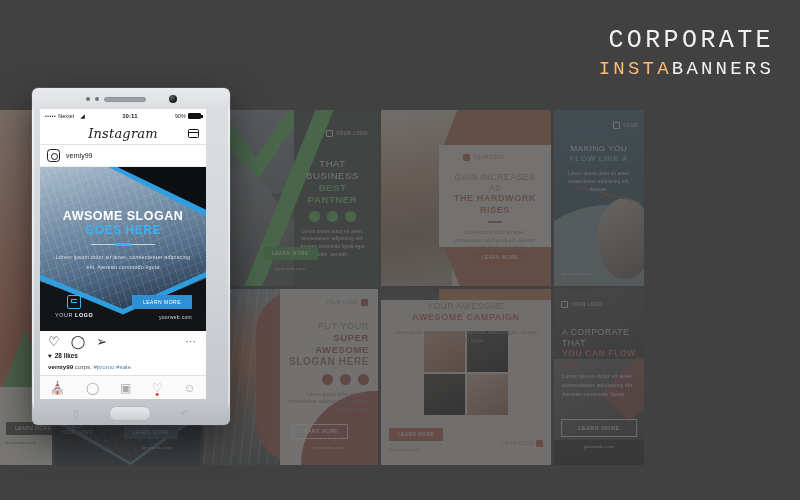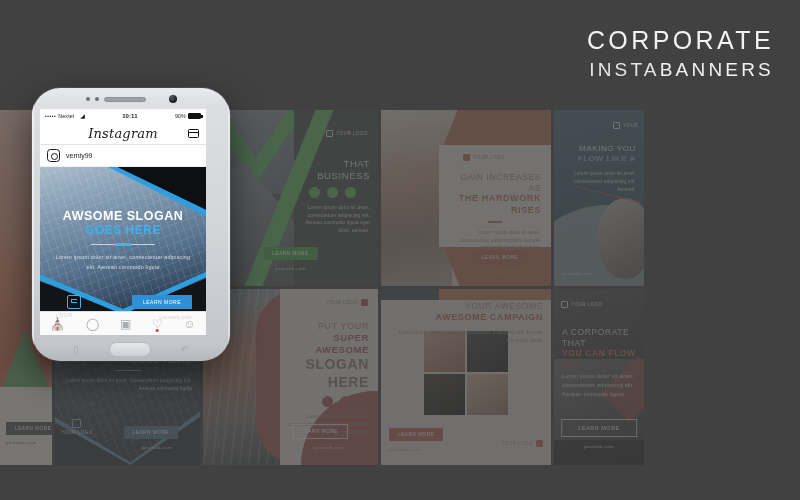--- a/index.html
+++ b/index.html
@@ -7,29 +7,29 @@
     width: 800px; height: 500px;
     font-family: "Liberation Sans", sans-serif;
     overflow: hidden;
   }
   #stage {
     position: relative; width: 800px; height: 500px;
     background: #414141;
   }
 
   
-  #brand { position: absolute; right: 26px; top: 28px; text-align: right; }
+  #brand { position: absolute; right: 26px; top: 28px; text-align: right; font-family: Liberation Mono, monospace; }
   #brand .line1 {
     color: #f2f2f2; font-size: 25px; letter-spacing: 3.4px;
     font-weight: 400; line-height: 1;
   }
   #brand .line2 {
     margin-top: 7px; font-size: 19px; letter-spacing: 3.2px; line-height: 1;
   }
-  #brand .insta { color: #e5e5e5; }
+  #brand .insta { color: #fdba74; }
   #brand .banners { color: #f2f2f2; text-align: center; }
 
   
   #wall {
     position: absolute; left: 0; top: 110px;
     width: 800px; height: 355px;
     display: flex; gap: 3px;
   }
   .col { display: flex; flex-direction: column; gap: 3px; }
   .card {
@@ -39,21 +39,21 @@
   
   .card::after {
     content: ""; position: absolute; inset: 0;
     background: rgba(68,68,68,.70); pointer-events: none; z-index: 9;
   }
   .card .inner {
     position: absolute; inset: 0; z-index: 2;
     display: flex; flex-direction: column;
   }
 
-  .txtblock { position: absolute; z-index: 3; text-align: right; width: 100%; padding: 0 8px; }
+  .txtblock { position: absolute; z-index: 3; text-align: center; width: 100%; padding: 0 8px; }
   .hl1 { font-size: 11px; letter-spacing: .6px; color: #efefef; line-height: 1.25; }
   .hl2 { font-size: 11px; letter-spacing: .6px; font-weight: bold; line-height: 1.25; }
   .body-txt {
     font-size: 4.6px; color: #dcdcdc; line-height: 1.7; margin-top: 6px;
     letter-spacing: .2px;
   }
   .rule { width: 26px; height: 1px; background: #cfcfcf; margin: 5px auto; }
   .minilogo {
     position: absolute; z-index: 3; display: flex; align-items: center; gap: 3px;
     font-size: 4.5px; color: #e2e2e2; letter-spacing: .5px;
@@ -73,22 +73,22 @@
   }
   .socials { display: flex; gap: 7px; justify-content: center; margin-top: 5px; }
   .socials i {
     width: 11px; height: 11px; border-radius: 50%;
     display: inline-block; font-style: normal;
   }
 
   
   #phone {
     position: absolute; left: 32px; top: 88px;
-    width: 198px; height: 273px;
-    border-radius: 28px;
+    width: 198px; height: 337px;
+    border-radius: 6px;
     background: linear-gradient(180deg,#e9eaec 0%,#dcdee1 6%,#d3d5d9 50%,#c3c6cb 94%,#b5b8bd 100%);
     box-shadow: 0 14px 36px rgba(0,0,0,.55), 0 0 0 1px rgba(255,255,255,.10);
     z-index: 40;
     padding: 21px 24px 26px 8px;
   }
   #phone::before {  
     content: ""; position: absolute; inset: 0; border-radius: 26px;
     background: linear-gradient(90deg,rgba(255,255,255,.55) 0 2px,transparent 2px calc(100% - 2px),rgba(255,255,255,.40) calc(100% - 2px) 100%);
     pointer-events: none;
   }
@@ -350,20 +350,21 @@
           <div style="position:absolute;left:0;top:30%;width:58%;height:70%;background:linear-gradient(165deg,#8e9499,#4b5055);clip-path:polygon(0 18%,42% 0,100% 58%,58% 100%,0 100%)"></div>
           <div style="position:absolute;right:0;top:0;width:48%;height:100%;background:#3f4542"></div>
           <div style="position:absolute;right:46%;top:0;width:10%;height:100%;background:#55b45b;transform:skewX(-22deg)"></div>
         </div>
         <div class="minilogo" style="right:10px;top:20px">
           <span class="sq"></span>
             <span>YOUR LOGO</span>
         </div>
         <div class="txtblock" style="top:48px;left:auto;right:0;width:52%;padding-right:8px">
           <div class="hl1" style="font-size:9.5px;color:#dfe3e1">THAT BUSINESS</div>
+          <div class="hl2" style="font-size:9.5px;color:#6dc472">BEST PARTNER</div>
           <div class="socials">
             <i style="background:#56b45c"></i>
             <i style="background:#56b45c"></i>
             <i style="background:#56b45c"></i>
           </div>
           <div class="body-txt">Lorem ipsum dolor sit amet, consectetuer adipiscing elit. Aenean commodo ligula eget dolor, aenean.</div>
         </div>
         <div class="cta" style="left:50%;transform:translateX(-50%);bottom:26px;background:#3f9e45">LEARN MORE</div>
         <div class="web" style="left:50%;transform:translateX(-50%);bottom:15px">yourweb.com</div>
       </div>
@@ -376,21 +377,21 @@
           <div style="position:absolute;right:0;top:0;width:56%;height:100%;background:#dcd9d4"></div>
           <div style="position:absolute;right:0;bottom:0;width:44%;height:42%;background:#a0504a;border-top-left-radius:80px"></div>
         </div>
         <div class="minilogo" style="right:10px;top:10px;color:#8a8a8a">
           <span>YOUR LOGO</span>
             <span class="sq" style="background:#a0504a;border-color:#a0504a"></span>
         </div>
         <div class="txtblock" style="top:32px;left:auto;right:0;width:58%;text-align:right;padding-right:9px">
           <div class="hl1" style="font-size:9px;color:#8e8a85">PUT YOUR</div>
           <div class="hl2" style="font-size:9.5px;color:#a0504a">SUPER AWESOME</div>
-          <div class="hl2" style="font-size:14px;color:#7e7a76">SLOGAN HERE</div>
+          <div class="hl2" style="font-size:10px;color:#7e7a76">SLOGAN HERE</div>
           <div class="socials" style="justify-content:flex-end">
             <i style="background:#a0504a"></i>
             <i style="background:#a0504a"></i>
             <i style="background:#a0504a"></i>
           </div>
           <div class="body-txt" style="text-align:right;color:#8c8884">Lorem ipsum dolor sit amet, consectetuer adipiscing elit. Aenean commodo ligula.</div>
         </div>
         <div class="cta outline" style="right:30px;bottom:26px">LEARN MORE</div>
         <div class="web" style="right:34px;bottom:15px">yourweb.com</div>
       </div>

